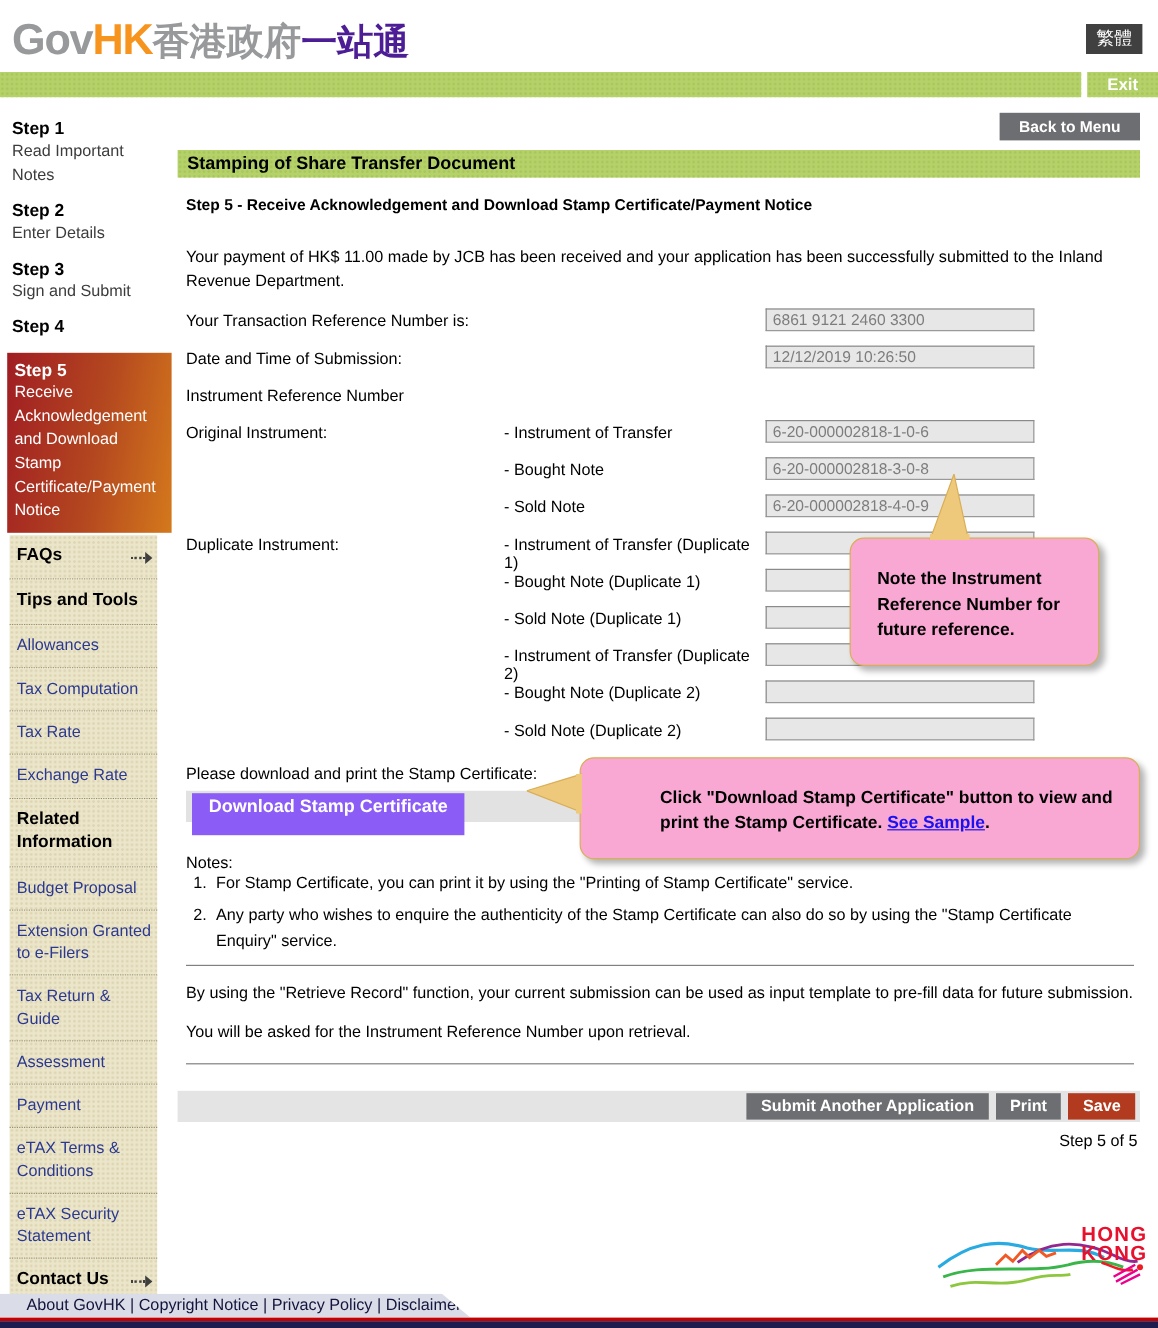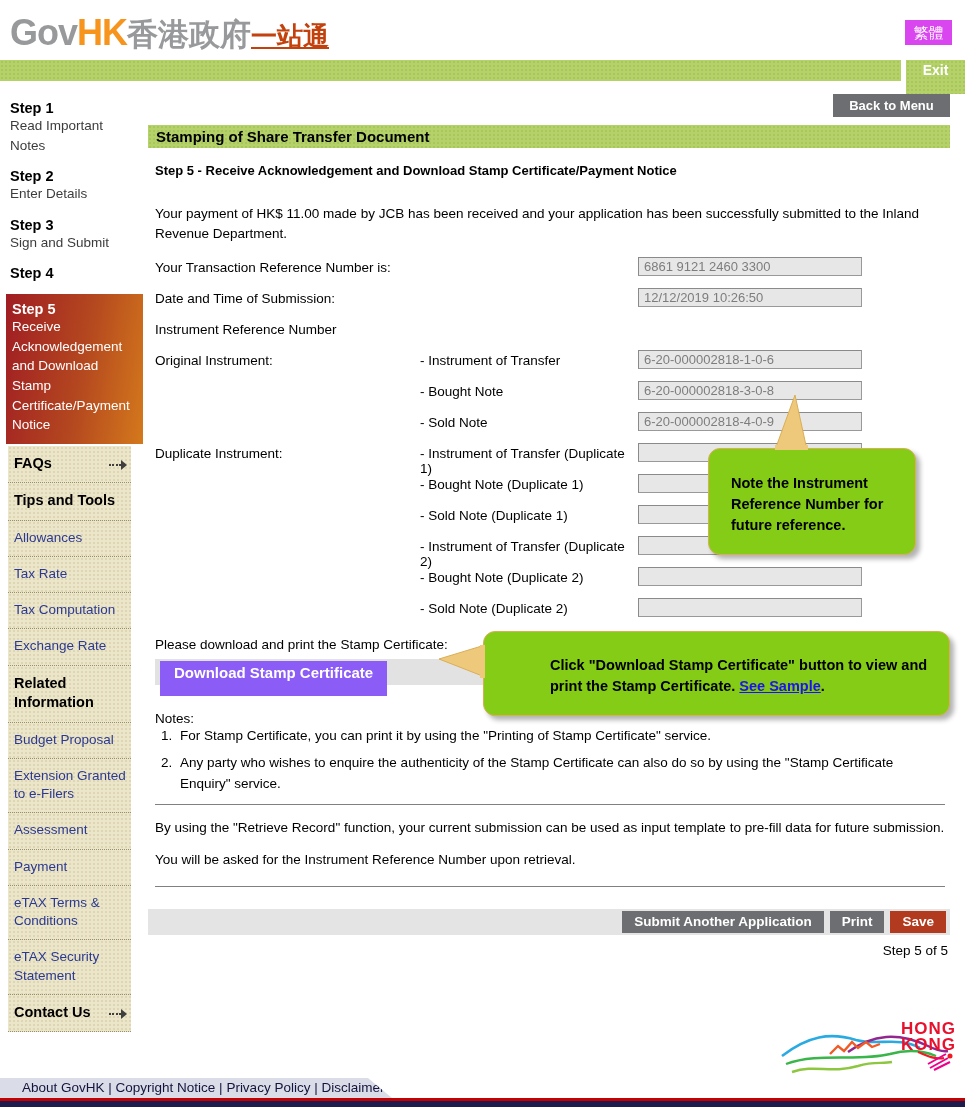--- a/index.html
+++ b/index.html
@@ -6,33 +6,33 @@
   html,body { background:#fff; }
   #page {
     position:relative; width:965px; height:1107px; overflow:hidden;
     font-family:"Liberation Sans", sans-serif; background:#fff; color:#000;
   }
   
   .logo { position:absolute; left:10px; top:12px; font-weight:bold; letter-spacing:-1px; white-space:nowrap; }
   .logo .gov { color:#97999B; font-size:36px; }
   .logo .hk  { color:#F7941D; font-size:36px; }
   .logo .cn-gray   { color:#97999B; font-size:31px; letter-spacing:0; }
-  .logo .cn-orange { color:#c2410c; font-size:26px; letter-spacing:0;text-decoration:underline; }
+  .logo .cn-orange { color:#4c1d95; font-size:30px; letter-spacing:0; }
   .lang-btn {
     position:absolute; left:905px; top:20px; width:47px; height:25px;
-    background:#d946ef; color:#fff; font-size:15px; text-align:center; line-height:25px; cursor:pointer;
+    background:#404040; color:#fff; font-size:15px; text-align:center; line-height:25px; cursor:pointer;
   }
   .dots-green {
     background-color:#B4D269;
     background-image:radial-gradient(#a8c75b 1px, transparent 1.2px);
     background-size:4px 4px;
   }
   .green-band { position:absolute; left:0; top:60px; width:901px; height:21px; }
   .exit-btn {
-    position:absolute; left:906px; top:60px; width:59px; height:34px;
+    position:absolute; left:906px; top:60px; width:59px; height:21px;
     color:#fff; font-weight:bold; font-size:14px; text-align:center; line-height:21px; cursor:pointer;
   }
   .back-menu-btn {
     position:absolute; left:833px; top:94px; width:117px; height:23px;
     background:#6D6E71; color:#fff; font-weight:bold; font-size:13px; text-align:center; line-height:23px; cursor:pointer;
   }
   
   #sidebar { position:absolute; left:8px; top:100px; width:133px; }
   .step { margin-bottom:13px; padding:0 2px; }
   .step .s-name { font-weight:bold; font-size:14.5px; color:#000; }
@@ -82,21 +82,21 @@
   .hr { border:none; border-top:1px solid #808080; margin:10px 0 0 7px; width:790px; }
   .para { margin:13px 0 0 7px; font-size:13.5px; line-height:1.45; width:790px; }
   .btn-band { margin:22px 0 0 0; width:802px; height:26px; background:#E4E4E4;
               display:flex; justify-content:flex-end; align-items:center; gap:6px; padding-right:4px; }
   .act-btn { color:#fff; font-weight:bold; font-size:13.5px; padding:3px 12px 4px 12px; cursor:pointer; }
   .act-gray { background:#6D6E71; }
   .act-red  { background:#B23A1E; }
   .step-indicator { margin-top:8px; text-align:right; font-weight:normal; font-size:13.5px; padding-right:2px; }
   
   .callout {
-    position:absolute; background:#84cc16; border:1px solid #D9AE55; border-radius:12px;
+    position:absolute; background:#f9a8d4; border:1px solid #D9AE55; border-radius:12px;
     box-shadow:4px 4px 5px rgba(0,0,0,0.30); z-index:5; font-weight:bold; font-size:14.5px; line-height:1.45;
   }
   #callout-note { left:708px; top:448px; width:208px; height:107px; padding:24px 0 0 22px; }
   #callout-note .tip { position:absolute; left:58px; top:-54px; width:46px; height:55px; }
   #callout-click { left:483px; top:631px; width:467px; height:85px; padding:23px 10px 0 66px; }
   #callout-click .tip { position:absolute; left:-45px; top:11px; width:46px; height:42px; }
   .see-sample { color:#1A12F0; text-decoration:underline; cursor:pointer; }
   
   .footer-bar {
     position:absolute; left:0; top:1078px; width:395px; height:20px;
@@ -145,28 +145,29 @@
 
     <div id="menu">
       <div class="menu-item hdr">
         <span>FAQs</span>
         <span class="arrow-icon"></span>
       </div>
       <div class="menu-item hdr-static">
         <span>Tips and Tools</span>
       </div>
       <div class="menu-item lnk"><span>Allowances</span></div>
+      <div class="menu-item lnk"><span>Tax Computation</span></div>
       <div class="menu-item lnk"><span>Tax Rate</span></div>
-      <div class="menu-item lnk"><span>Tax Computation</span></div>
       <div class="menu-item lnk"><span>Exchange Rate</span></div>
       <div class="menu-item hdr-static">
         <span>Related Information</span>
       </div>
       <div class="menu-item lnk"><span>Budget Proposal</span></div>
       <div class="menu-item lnk"><span>Extension Granted to e-Filers</span></div>
+      <div class="menu-item lnk"><span>Tax Return &amp; Guide</span></div>
       <div class="menu-item lnk"><span>Assessment</span></div>
       <div class="menu-item lnk"><span>Payment</span></div>
       <div class="menu-item lnk"><span>eTAX Terms &amp; Conditions</span></div>
       <div class="menu-item lnk"><span>eTAX Security Statement</span></div>
       <div class="menu-item hdr">
         <span>Contact Us</span>
         <span class="arrow-icon"></span>
       </div>
 
     </div>

